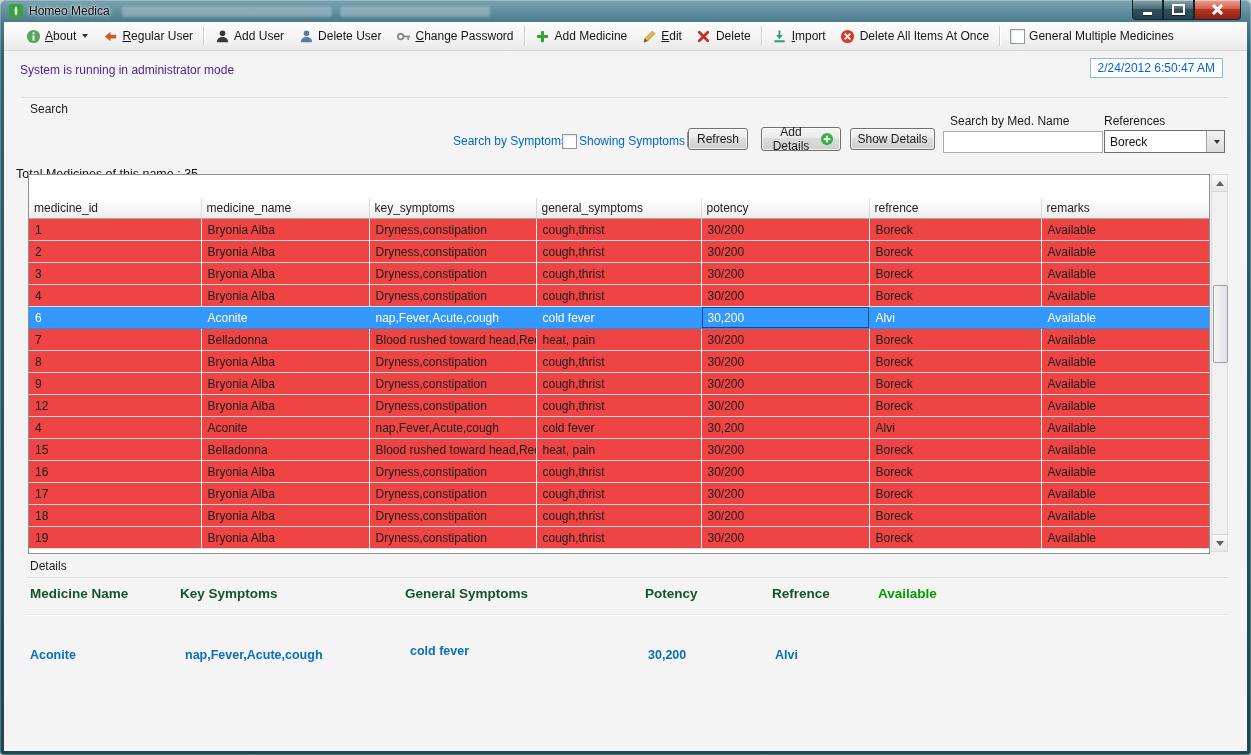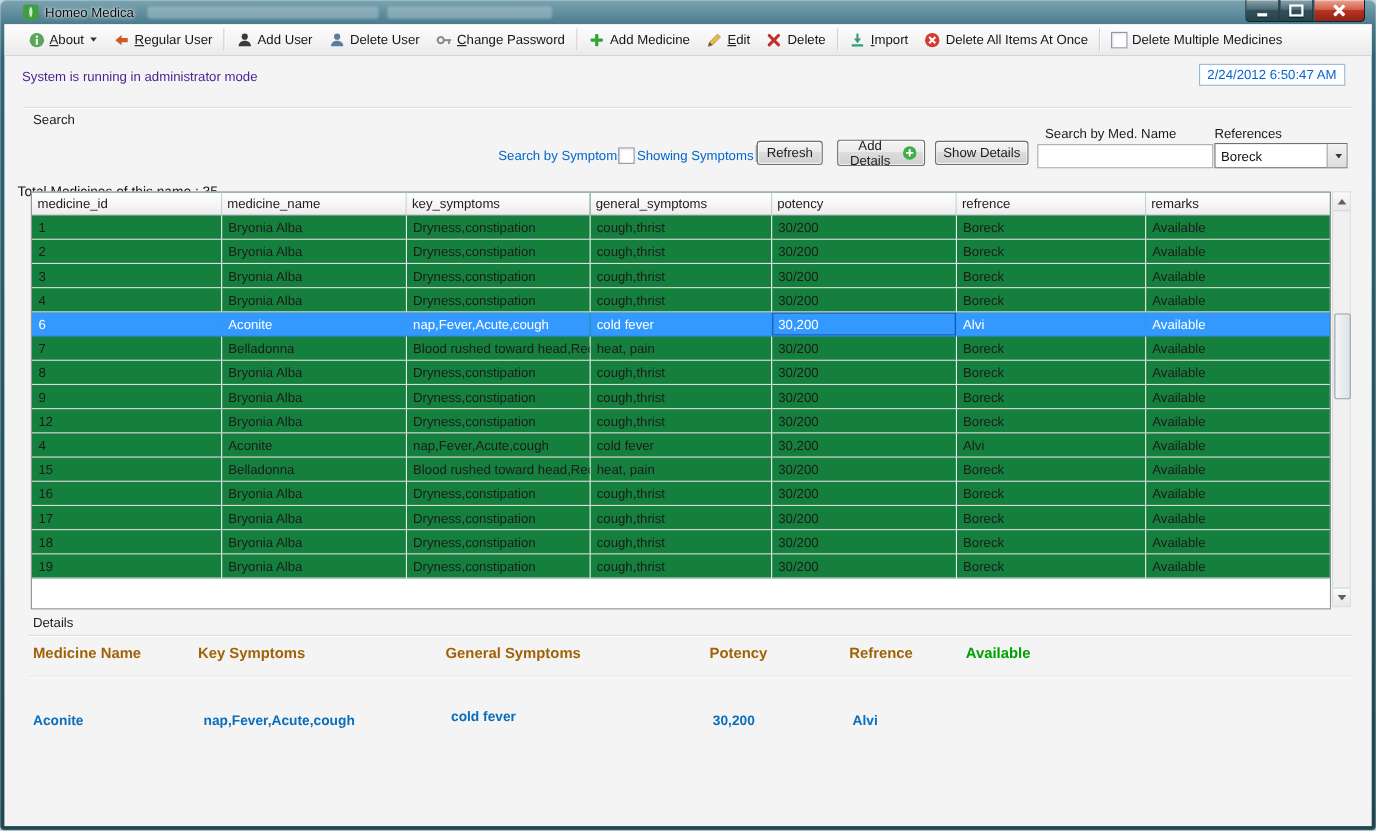--- a/index.html
+++ b/index.html
@@ -2,21 +2,21 @@
 <html><head>
 <meta charset="utf-8">
 <style>
   html,body{margin:0;padding:0;background:#c9d6de;}
   body{width:1251px;height:755px;overflow:hidden;font-family:"Liberation Sans",sans-serif;}
 
   
   .window{position:relative;width:1251px;height:755px;border-radius:6px 6px 4px 4px;
     background:linear-gradient(180deg,#7ba4b0 0,#4a7a8c 3%,#2f6275 7%,#24525f 60%,#1e4753 100%);
     box-shadow:inset 0 0 0 1px rgba(255,255,255,.25);}
-  .titlebar{position:absolute;top:0;left:0;right:0;height:22px;display:flex;align-items:center;padding-left:20px;}
+  .titlebar{position:absolute;top:0;left:0;right:0;height:22px;display:flex;align-items:center;padding-left:8px;}
   .app-icon{width:16px;height:16px;margin-right:5px;flex:0 0 auto;}
   .title{font-size:12px;color:#0c0c0c;text-shadow:0 0 5px rgba(255,255,255,.95),0 0 2px rgba(255,255,255,.9);white-space:nowrap;}
   .redact{height:11px;border-radius:3px;background:rgba(205,223,233,.35);filter:blur(1px);}
   .win-controls{position:absolute;top:0;right:10px;display:flex;}
   .win-btn{width:29px;height:19px;border:1px solid #10242c;border-top:none;display:flex;align-items:center;justify-content:center;
     background:linear-gradient(180deg,#8ba4ad,#4c6b76 45%,#32505c 50%,#27424d);box-shadow:inset 0 1px 0 rgba(255,255,255,.4);cursor:default;}
   .win-btn.minb{border-radius:0 0 0 4px;}
   .win-btn.close{width:45px;border-radius:0 0 4px 0;background:linear-gradient(180deg,#eba393,#d3604c 45%,#b93420 50%,#8f2212);}
   .glyph-min{width:9px;height:3px;background:#fff;box-shadow:0 1px 1px rgba(0,0,0,.5);margin-top:7px;}
   .glyph-max{width:9px;height:7px;border:2px solid #fff;box-shadow:0 1px 1px rgba(0,0,0,.5);background:transparent;}
@@ -59,41 +59,41 @@
     background:linear-gradient(#f4f4f4,#ebebeb 45%,#dddddd 46%,#cfcfcf);box-shadow:inset 0 0 0 1px rgba(255,255,255,.7);cursor:default;padding:0 6px;}
   .textbox{position:absolute;height:20px;border:1px solid #a5acb2;background:#fff;font-size:12px;padding:0 4px;font-family:"Liberation Sans",sans-serif;}
   .combo{position:absolute;height:21px;border:1px solid #707070;background:#fff;display:flex;align-items:center;cursor:default;}
   .combo-text{flex:1;font-size:12px;padding-left:5px;color:#111;}
   .combo-btn{width:17px;height:100%;display:flex;align-items:center;justify-content:center;border-left:1px solid #a0a0a0;
     background:linear-gradient(#f2f2f2,#dcdcdc);}
   .small-label{font-size:12px;color:#1a1a1a;}
 
   
   .grid-wrap{border:1px solid #8a9097;background:#fff;overflow:hidden;}
-  table.grid{border-collapse:collapse;table-layout:fixed;width:1180px;background:#15803d;font-size:12px;}
+  table.grid{border-collapse:collapse;table-layout:fixed;width:1180px;background:#ef4444;font-size:12px;margin-top:23px;}
   .grid th{height:20px;font-weight:normal;text-align:left;padding:0 5px;color:#222;
     background:linear-gradient(#ffffff,#f5f5f5 60%,#ececec);border-right:1px solid #dadada;border-bottom:1px solid #ababab;
     overflow:hidden;white-space:nowrap;}
   .grid td{height:21px;padding:0 6px;border-right:1px solid #efefef;border-bottom:1px solid #dcdcdc;color:#1b1b1b;
     overflow:hidden;white-space:nowrap;}
   .grid tr.selected td{background:#3399fe;color:#fff;border-right-color:#3399fe;border-bottom-color:#2f8ae6;}
   .grid tr.selected td.focus{box-shadow:inset 0 0 0 1px #0e4a94;}
 
   
   .vscroll{position:absolute;width:17px;background:#f0f0f0;border:1px solid #dcdcdc;box-sizing:border-box;}
   .vs-btn{position:absolute;left:0;width:15px;height:16px;background:linear-gradient(#fafafa,#e8e8e8);border-bottom:1px solid #d5d5d5;
     display:flex;align-items:center;justify-content:center;}
   .vs-btn.down{bottom:0;border-bottom:none;border-top:1px solid #d5d5d5;}
   .tri-up{width:0;height:0;border-left:4px solid transparent;border-right:4px solid transparent;border-bottom:5px solid #606060;}
   .tri-down{width:0;height:0;border-left:4px solid transparent;border-right:4px solid transparent;border-top:5px solid #606060;}
   .vs-thumb{position:absolute;left:1px;width:13px;border:1px solid #98a0a8;border-radius:2px;
     background:linear-gradient(90deg,#f4f5f6,#dfe3e6);}
 
   
-  .dh{font-size:13.5px;font-weight:bold;color:#a16207;white-space:nowrap;}
+  .dh{font-size:13.5px;font-weight:bold;color:#14532d;white-space:nowrap;}
   .dh.green{color:#00a000;}
   .dv{font-size:12.5px;font-weight:bold;color:#0a6ebd;white-space:nowrap;}
 </style>
 </head>
 <body>
 
 <div class="window">
 
   <div class="titlebar">
     <span class="app-icon">
@@ -213,21 +213,21 @@
             <svg viewBox="0 0 16 16" width="15" height="15">
               <circle cx="8" cy="8" r="7" fill="#d33c2e"></circle>
               <path d="M5 5l6 6M11 5l-6 6" stroke="#fff" stroke-width="2"></path>
             </svg>
           </span>
         <span class="lbl">Delete All Items At Once</span>
       </div>
       <div class="tb-sep"></div>
       <div class="tb-item">
         <span class="cb"></span>
-        <span class="lbl">Delete Multiple Medicines</span>
+        <span class="lbl">General Multiple Medicines</span>
       </div>
     </div>
 
     
     <span class="abs status-msg" style="left:16px;top:41px;">System is running in administrator mode</span>
     <span class="abs datetime" style="right:24px;top:36px;">2/24/2012 6:50:47 AM</span>
 
     
     <div class="abs hline" style="left:18px;right:18px;top:75px;"></div>
     <span class="abs sec-label" style="left:26px;top:80px;">Search</span>

